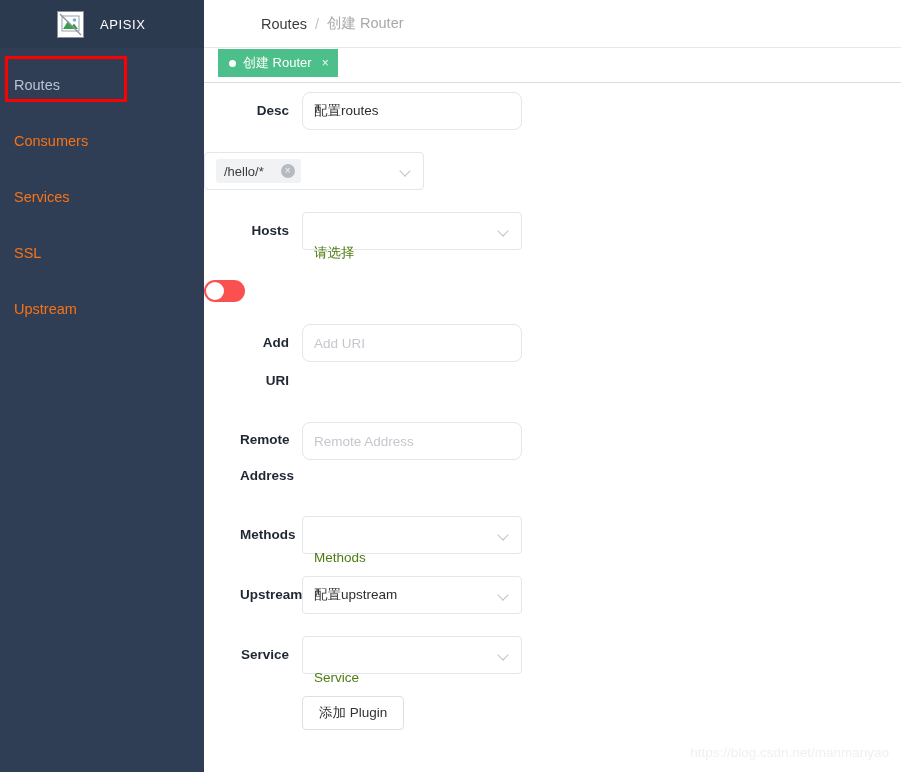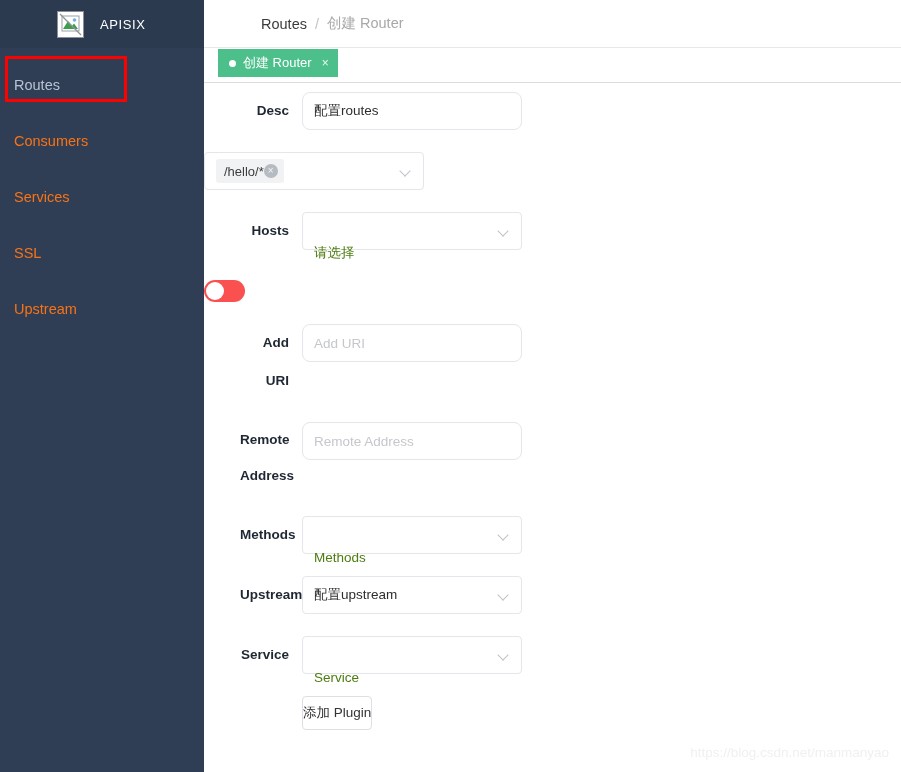--- a/index.html
+++ b/index.html
@@ -202,21 +202,21 @@
     left: 0; top: 1px;
     width: 7px; height: 7px;
     border-right: 1.4px solid #bfc3c9;
     border-bottom: 1.4px solid #bfc3c9;
     transform: rotate(45deg);
   }
 
   .tag {
     display: inline-flex;
     align-items: center;
-    gap: 0;
+    gap: 17px;
     background: #f1f2f4;
     border-radius: 3px;
     height: 24px;
     padding: 0 6px 0 8px;
     font-size: 13px;
     color: #3c3c3c;
   }
   .tag-close {
     width: 14px; height: 14px;
     border-radius: 50%;
@@ -244,21 +244,21 @@
     width: 18px; height: 18px;
     border-radius: 50%;
     background: #ffffff;
   }
 
   .btn-outline {
     display: inline-flex;
     align-items: center;
     justify-content: center;
     height: 34px;
-    padding: 0 0;
+    padding: 0 16px;
     border: 1px solid #dcdfe3;
     border-radius: 4px;
     background: #ffffff;
     font-size: 13.5px;
     color: #333333;
     cursor: pointer;
     font-family: "Liberation Sans", sans-serif;
   }
   .btn-primary {
     display: inline-flex;

